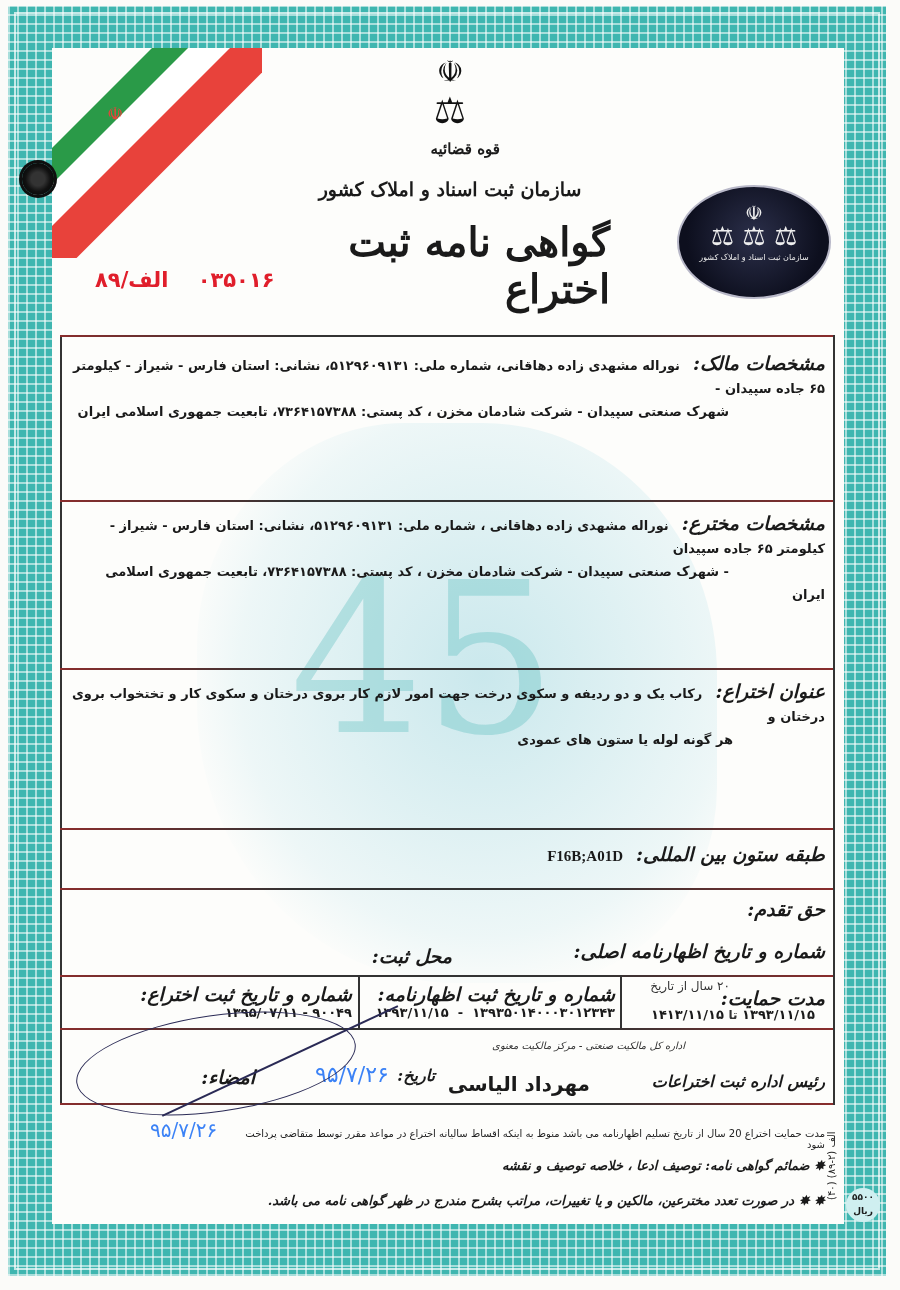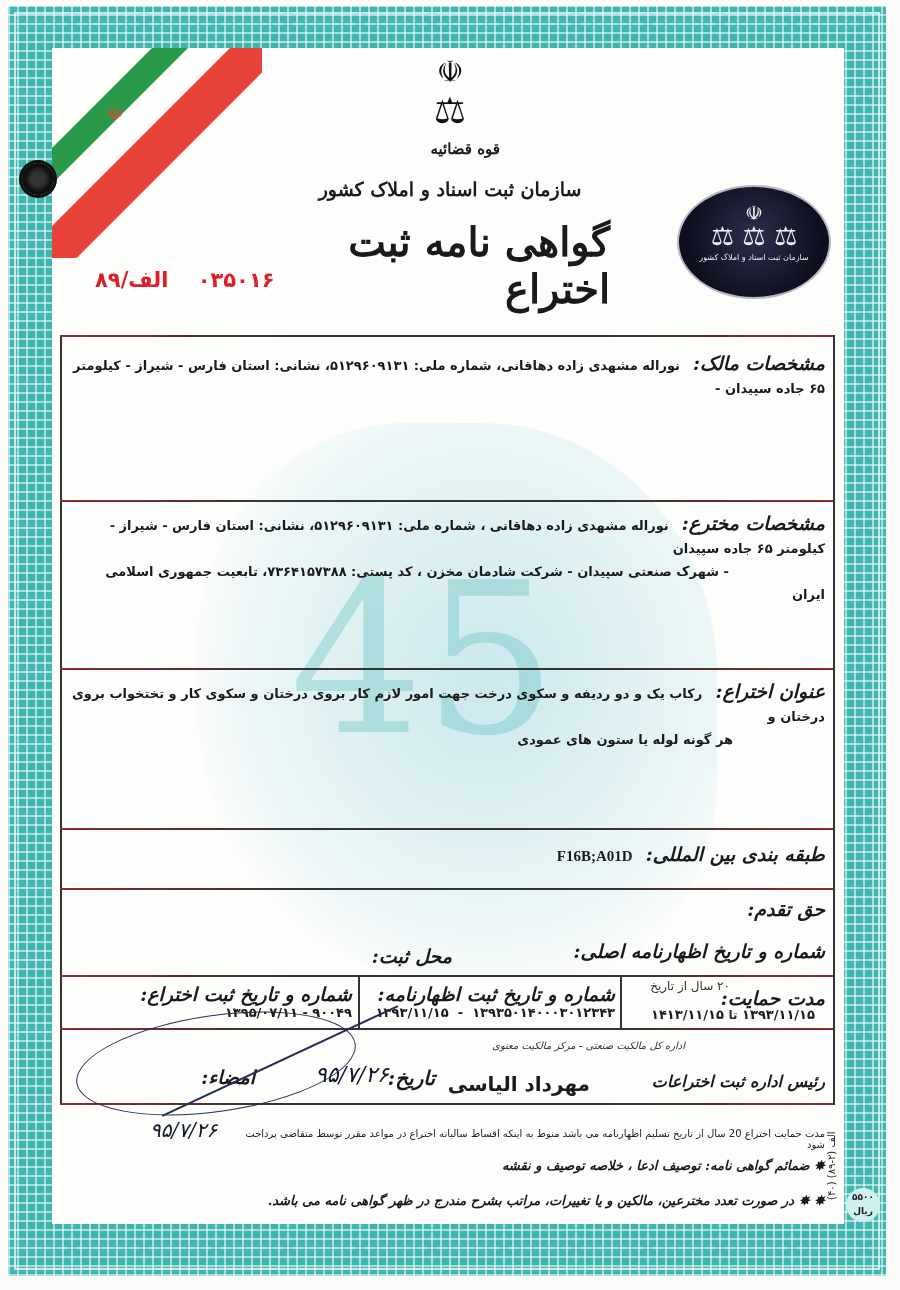--- a/index.html
+++ b/index.html
@@ -43,21 +43,21 @@
   .label { font-family:"DejaVu Serif", serif; font-weight:bold; font-style:italic; font-size:19px; }
   .val { font-size:13px; font-weight:bold; }
   .row { position:absolute; right:6px; left:10px; direction:rtl; text-align:right; line-height:22px; }
   .row .label { margin-left:8px; }
   .latin { direction:ltr; unicode-bidi:embed; font-family:"Liberation Serif", serif; font-weight:bold; font-size:15px; }
   .vline { position:absolute; width:2px; background:#333; }
   .cell { position:absolute; direction:rtl; text-align:right; }
   .small { font-size:12px; color:#333; }
   .sig-oval { position:absolute; left:75px; top:1015px; width:280px; height:95px; border:1.5px solid #2a2a55; border-radius:50%; transform:rotate(-8deg); }
   .sig-line { position:absolute; left:150px; top:1060px; width:260px; height:1.5px; background:#2a2a55; transform:rotate(-25deg); }
-  .hand { position:absolute; font-family:"DejaVu Serif", serif; font-style:italic; color:#0f172a; font-size:22px; }
+  .hand { position:absolute; font-family:"DejaVu Serif", serif; color:#3b82f6; font-size:22px; }
   .note { position:absolute; direction:rtl; text-align:right; font-size:10px; color:#222; }
   .bullet { position:absolute; direction:rtl; text-align:right; font-family:"DejaVu Serif", serif; font-style:italic; font-weight:bold; font-size:13px; }
   .side-code { position:absolute; left:826px; top:1140px; font-size:10px; transform:rotate(-90deg); transform-origin:left top; white-space:nowrap; color:#222; }
   .stamp { position:absolute; left:846px; top:1188px; width:34px; height:34px; border-radius:50%; background:#cfeff0; text-align:center; font-size:9px; font-weight:bold; line-height:14px; padding-top:2px; box-sizing:border-box; }
 </style>
 </head>
 <body>
 
 <div class="frame"></div>
 <div class="paper">
@@ -99,36 +99,37 @@
 <div class="hline" style="top:668px;"></div>
 <div class="hline" style="top:828px;"></div>
 <div class="hline" style="top:888px;"></div>
 <div class="hline" style="top:975px;"></div>
 <div class="hline" style="top:1028px;"></div>
 <div class="hline" style="top:1103px;"></div>
 
 <div class="row" style="top:352px;left:68px;right:75px;">
   <span class="label">مشخصات مالک:</span>
   <span class="val">نوراله مشهدی زاده دهاقانی، شماره ملی: ۵۱۲۹۶۰۹۱۳۱، نشانی: استان فارس - شیراز - کیلومتر ۶۵ جاده سپیدان -</span><br>
+  <span class="val" style="margin-right:96px;">شهرک صنعتی سپیدان - شرکت شادمان مخزن ، کد پستی: ۷۳۶۴۱۵۷۳۸۸، تابعیت جمهوری اسلامی ایران</span>
 </div>
 
 <div class="row" style="top:512px;left:68px;right:75px;">
   <span class="label">مشخصات مخترع:</span>
   <span class="val">نوراله مشهدی زاده دهاقانی ، شماره ملی: ۵۱۲۹۶۰۹۱۳۱، نشانی: استان فارس - شیراز - کیلومتر ۶۵ جاده سپیدان</span><br>
   <span class="val" style="margin-right:96px;">- شهرک صنعتی سپیدان - شرکت شادمان مخزن ، کد پستی: ۷۳۶۴۱۵۷۳۸۸، تابعیت جمهوری اسلامی ایران</span>
 </div>
 
 <div class="row" style="top:680px;left:68px;right:75px;">
   <span class="label">عنوان اختراع:</span>
   <span class="val">رکاب یک و دو ردیفه و سکوی درخت جهت امور لازم کار بروی درختان و سکوی کار و تختخواب بروی درختان و</span><br>
   <span class="val" style="margin-right:92px;">هر گونه لوله یا ستون های عمودی</span>
 </div>
 
 <div class="row" style="top:843px;left:68px;right:75px;">
-  <span class="label">طبقه بندی بین المللی:</span>
+  <span class="label">طبقه ستون بین المللی:</span>
   <span class="latin">F16B;A01D</span>
 </div>
 
 <div class="row" style="top:898px;left:68px;right:75px;">
   <span class="label">حق تقدم:</span>
 </div>
 <div class="row" style="top:940px;left:68px;right:75px;">
   <span class="label">شماره و تاریخ اظهارنامه اصلی:</span>
 </div>
 <div class="row" style="top:945px;left:68px;right:448px;">
@@ -162,21 +163,21 @@
   <div class="val">
     <span>۹۰۰۴۹</span>
     -
     <span>۱۳۹۵/۰۷/۱۱</span>
   </div>
 </div>
 
 <div class="cell small" style="right:215px;top:1040px;font-style:italic;font-size:10px;">اداره کل مالکیت صنعتی - مرکز مالکیت معنوی</div>
 <div class="cell label" style="right:75px;top:1072px;font-size:16px;">رئیس اداره ثبت اختراعات</div>
 <div class="cell val" style="right:310px;top:1072px;font-size:20px;">مهرداد الیاسی</div>
-<div class="cell label" style="right:465px;top:1066px;font-size:20px;margin-left:9px;">تاریخ:</div>
+<div class="cell label" style="right:465px;top:1066px;font-size:16px;margin-left:9px;">تاریخ:</div>
 <div class="hand" style="left:315px;top:1062px;">۹۵/۷/۲۶</div>
 <div class="cell label" style="right:645px;top:1066px;">امضاء:</div>
 
 <div class="sig-oval"></div>
 <div class="sig-line"></div>
 <div class="hand" style="left:150px;top:1118px;font-size:20px;">۹۵/۷/۲۶</div>
 
 <div class="note" style="right:75px;top:1128px;width:600px;">مدت حمایت اختراع 20 سال از تاریخ تسلیم اظهارنامه می باشد منوط به اینکه اقساط سالیانه اختراع در مواعد مقرر توسط متقاضی پرداخت شود</div>
 <div class="bullet" style="right:75px;top:1158px;width:600px;">
   <span>✸ </span>

